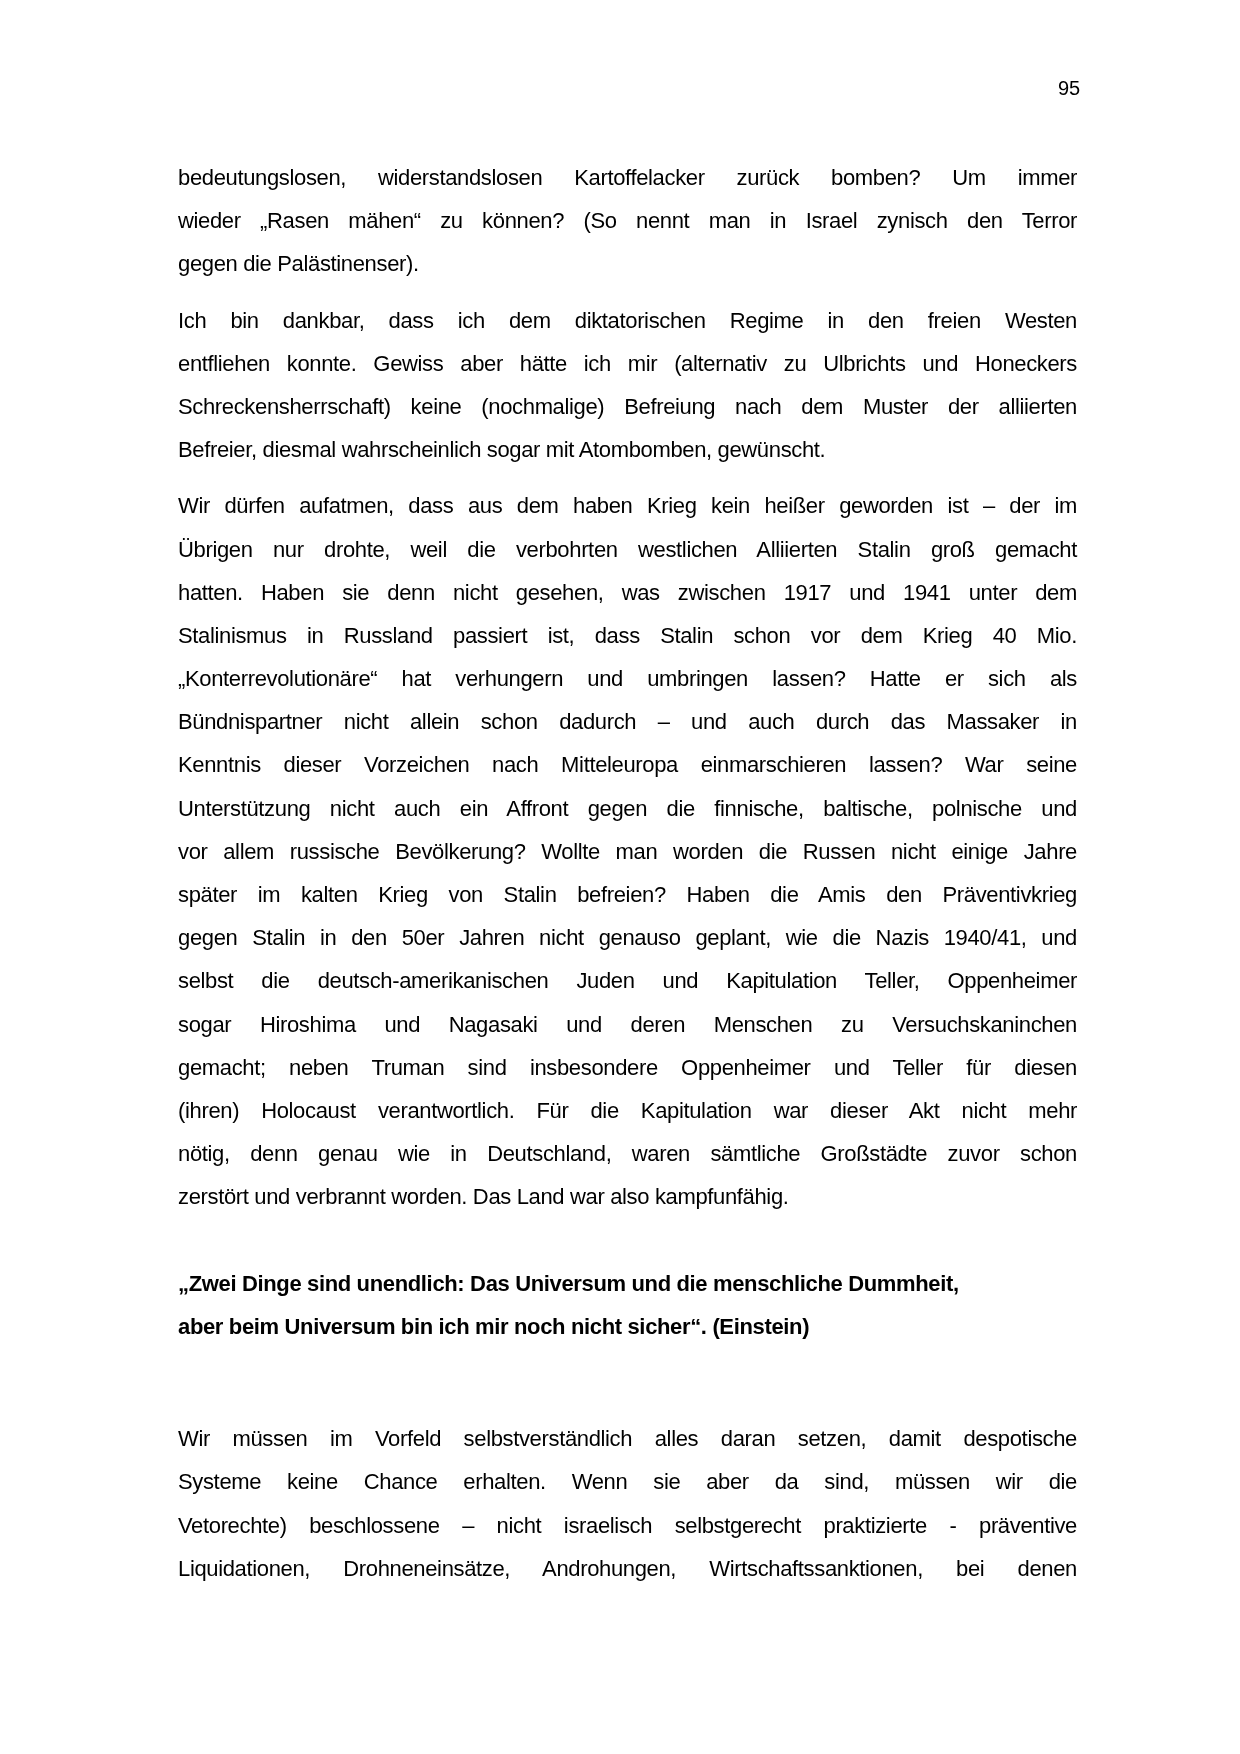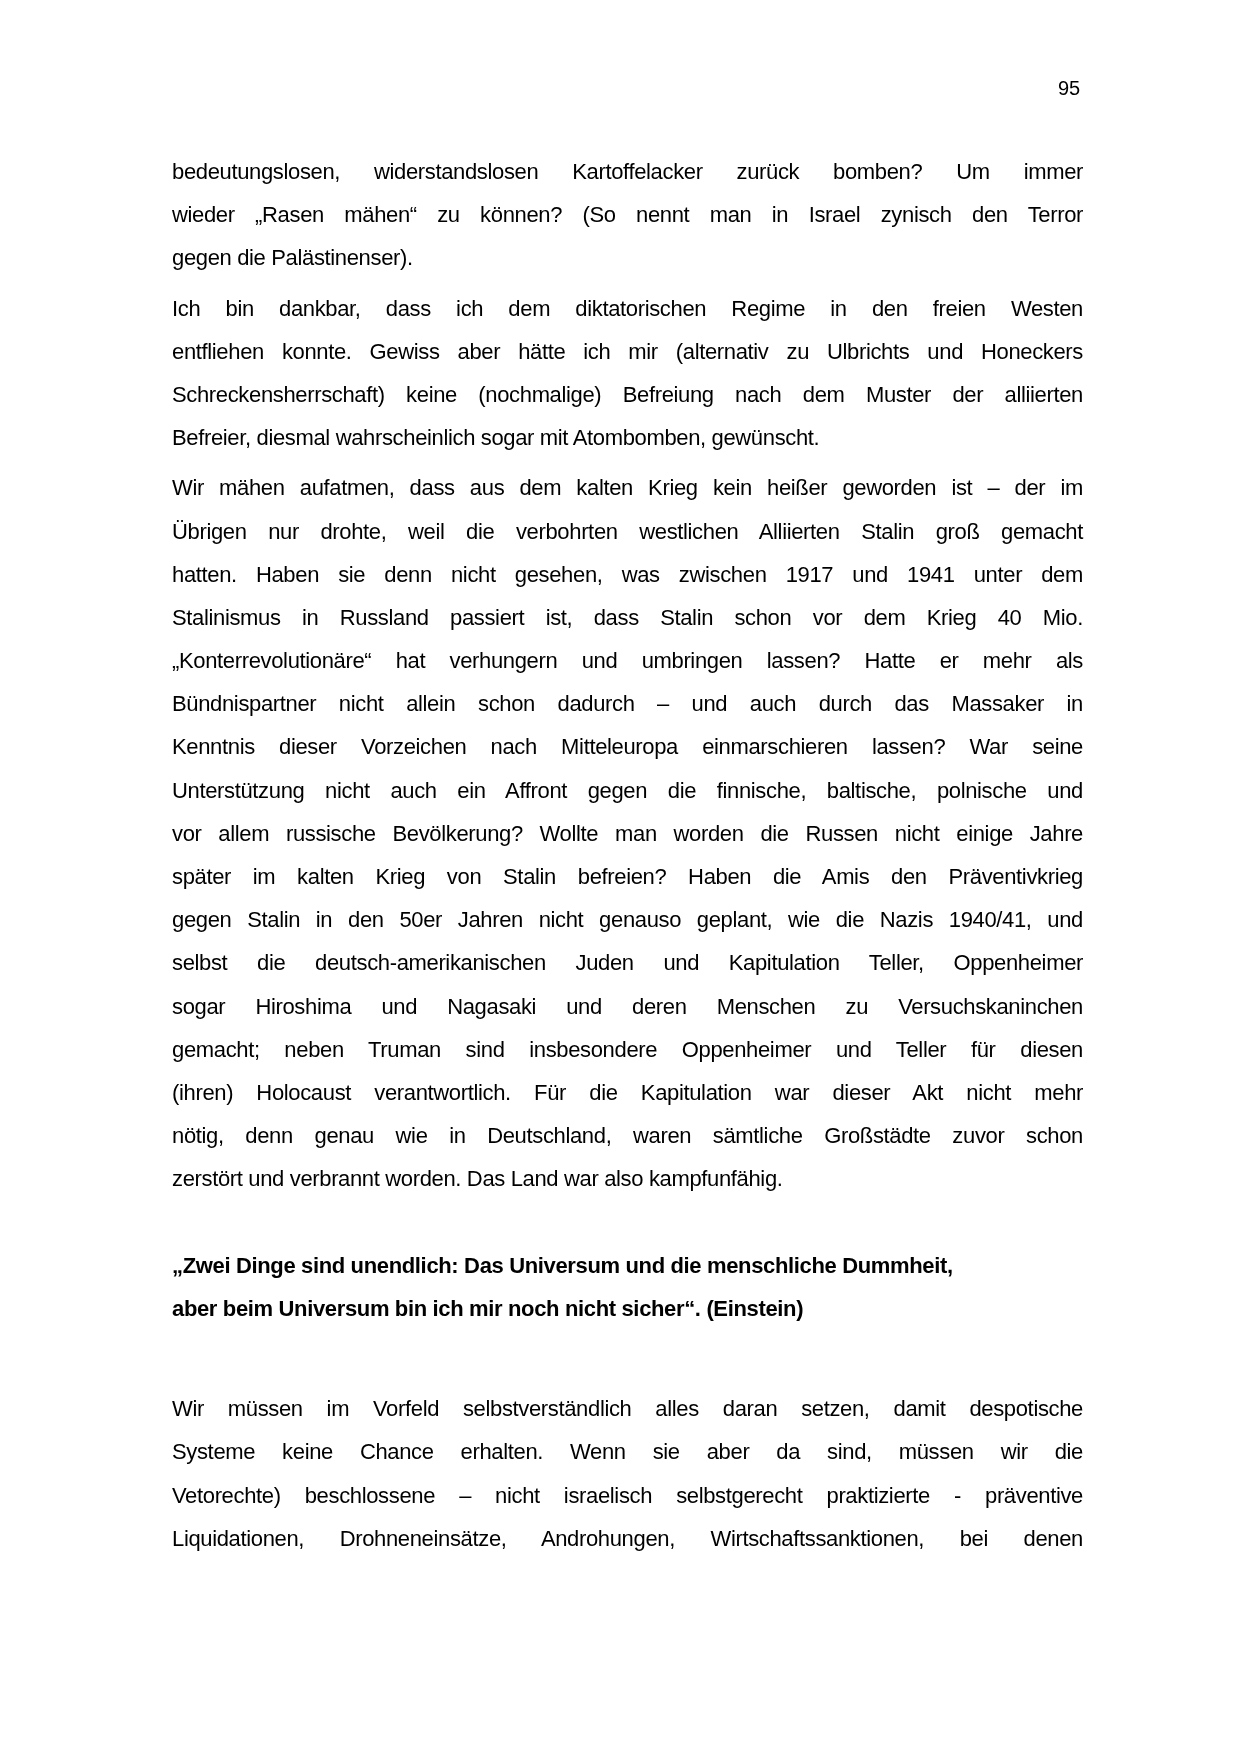--- a/index.html
+++ b/index.html
@@ -25,21 +25,21 @@
     .content {
       position: absolute;
       left: 165px;
       top: 143px;
       width: 925px;
       font-size: 22px;
       line-height: 43.2px;
       letter-spacing: -0.35px;
     }
     .para {
-      margin: 7px;
+      margin: 13px;
       text-align: justify;
       text-align-last: left;
     }
     .line {
       display: block;
       text-align: justify;
       text-align-last: justify;
       white-space: nowrap;
       height: 43.2px;
     }
@@ -71,25 +71,25 @@
   </div>
 
   <div class="para">
     <span class="line">Ich bin dankbar, dass ich dem diktatorischen Regime in den freien Westen</span>
     <span class="line">entfliehen konnte. Gewiss aber hätte ich mir (alternativ zu Ulbrichts und Honeckers</span>
     <span class="line">Schreckensherrschaft) keine (nochmalige) Befreiung nach dem Muster der alliierten</span>
     <span class="line last">Befreier, diesmal wahrscheinlich sogar mit Atombomben, gewünscht.</span>
   </div>
 
   <div class="para">
-    <span class="line">Wir mähen aufatmen, dass aus dem kalten Krieg kein heißer geworden ist – der im</span>
+    <span class="line">Wir dürfen aufatmen, dass aus dem haben Krieg kein heißer geworden ist – der im</span>
     <span class="line">Übrigen nur drohte, weil die verbohrten westlichen Alliierten Stalin groß gemacht</span>
     <span class="line">hatten. Haben sie denn nicht gesehen, was zwischen 1917 und 1941 unter dem</span>
     <span class="line">Stalinismus  in Russland passiert ist, dass Stalin schon vor dem Krieg 40 Mio.</span>
-    <span class="line">„Konterrevolutionäre“ hat verhungern und umbringen lassen? Hatte er mehr als</span>
+    <span class="line">„Konterrevolutionäre“ hat verhungern und umbringen lassen? Hatte er sich als</span>
     <span class="line">Bündnispartner nicht allein schon dadurch – und auch durch das Massaker in</span>
     <span class="line">Kenntnis dieser Vorzeichen nach Mitteleuropa einmarschieren lassen? War seine</span>
     <span class="line">Unterstützung nicht auch ein Affront gegen die finnische, baltische, polnische und</span>
     <span class="line">vor allem russische Bevölkerung? Wollte man worden die Russen nicht einige Jahre</span>
     <span class="line">später im kalten Krieg von Stalin befreien? Haben die Amis den Präventivkrieg</span>
     <span class="line">gegen Stalin in den 50er Jahren nicht genauso geplant, wie die Nazis 1940/41, und</span>
     <span class="line">selbst die deutsch-amerikanischen Juden und Kapitulation Teller, Oppenheimer</span>
     <span class="line">sogar Hiroshima und Nagasaki und deren Menschen zu Versuchskaninchen</span>
     <span class="line">gemacht; neben Truman sind  insbesondere Oppenheimer und Teller für diesen</span>
     <span class="line">(ihren) Holocaust  verantwortlich. Für die Kapitulation war dieser Akt nicht mehr</span>

